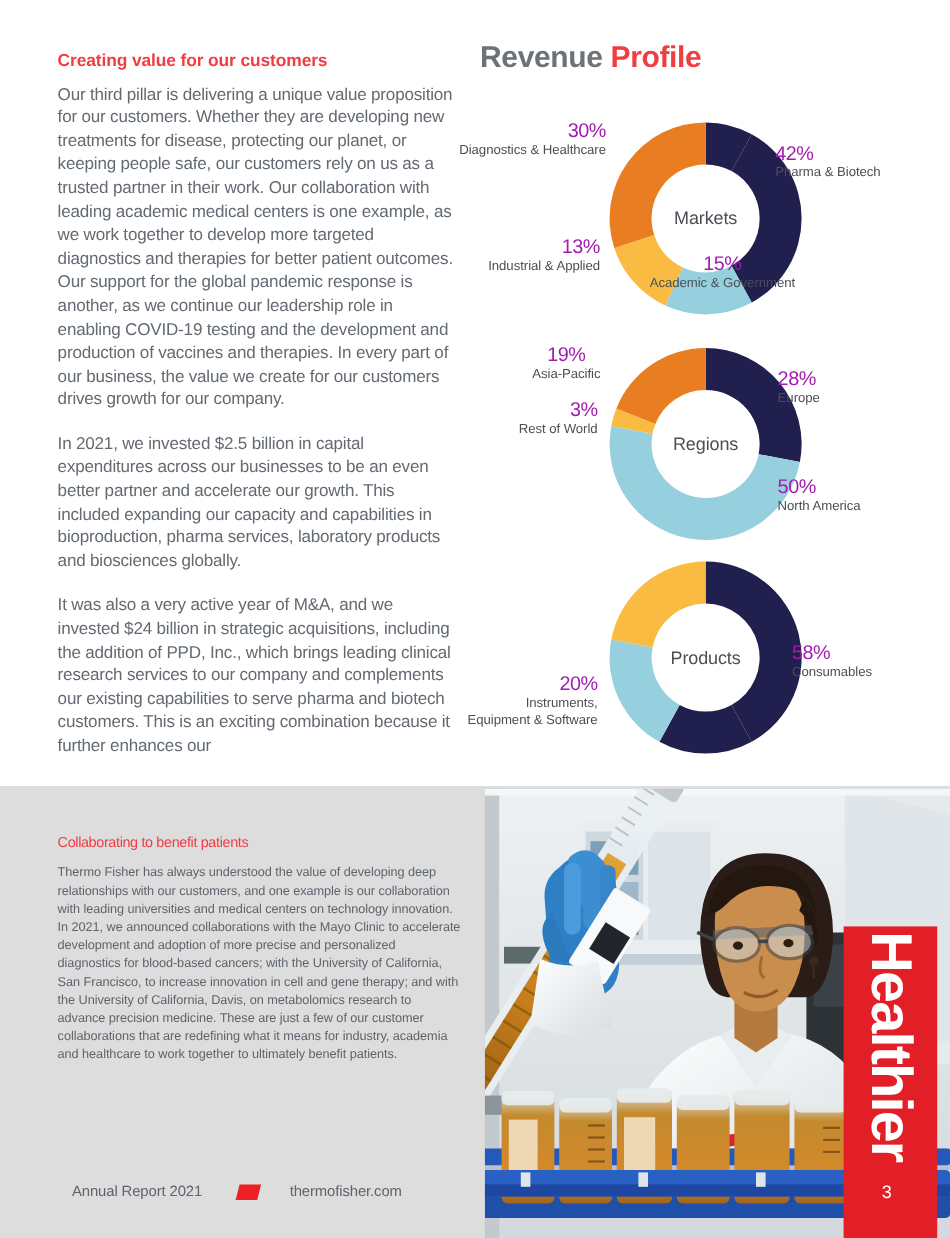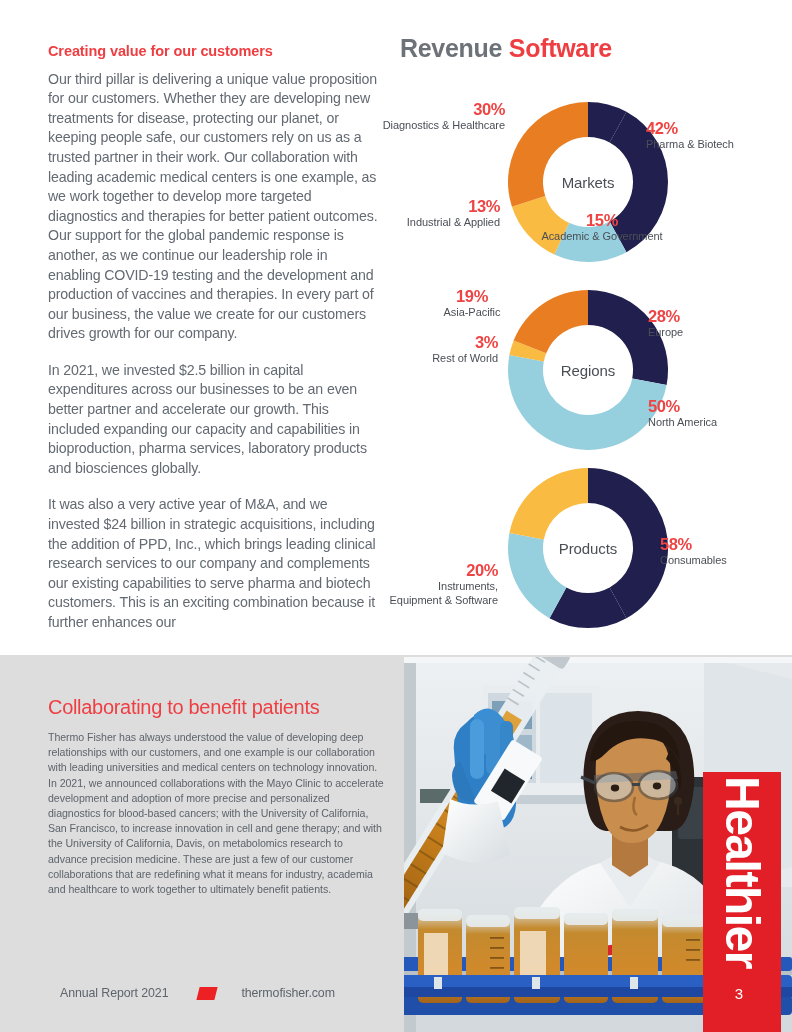--- a/index.html
+++ b/index.html
@@ -93,22 +93,22 @@
     color: #4a4f56;
     font-size: 15px;
     letter-spacing: -0.1px;
     pointer-events: none;
   }
 
   
   .callout { position: absolute; }
   .callout .pct {
     font-size: 16.5px;
-    font-weight: bold;
-    color: #ef4444;
+    font-weight: normal;
+    color: #a21caf;
     letter-spacing: -0.4px;
     line-height: 1.05;
     display: block;
   }
   .callout .nm {
     font-size: 11px;
     color: #4a4f56;
     letter-spacing: -0.05px;
     line-height: 1.25;
     display: block;
@@ -130,21 +130,21 @@
 
   .bot-left {
     position: absolute;
     left: 48px;
     top: 40px;
     width: 336px;
   }
 
   .bot-heading {
     color: #ef3e42;
-    font-size: 20px;
+    font-size: 12px;
     font-weight: normal;
     letter-spacing: -0.3px;
     line-height: 1.2;
     margin-bottom: 11px;
   }
 
   .bot-para {
     color: #5d646c;
     font-size: 10.6px;
     line-height: 15.2px;
@@ -222,21 +222,21 @@
   <div class="left-col">
     <div class="heading-red">Creating value for our customers</div>
     <p class="body-para">Our third pillar is delivering a unique value proposition for our customers. Whether they are developing new treatments for disease, protecting our planet, or keeping people safe, our customers rely on us as a trusted partner in their work. Our collaboration with leading academic medical centers is one example, as we work together to develop more targeted diagnostics and therapies for better patient outcomes. Our support for the global pandemic response is another, as we continue our leadership role in enabling COVID-19 testing and the development and production of vaccines and therapies. In every part of our business, the value we create for our customers drives growth for our company.</p>
     <p class="body-para">In 2021, we invested $2.5 billion in capital expenditures across our businesses to be an even better partner and accelerate our growth. This included expanding our capacity and capabilities in bioproduction, pharma services, laboratory products and biosciences globally.</p>
     <p class="body-para">It was also a very active year of M&amp;A, and we invested $24 billion in strategic acquisitions, including the addition of PPD, Inc., which brings leading clinical research services to our company and complements our existing capabilities to serve pharma and biotech customers. This is an exciting combination because it further enhances our</p>
   </div>
 
   <div class="chart-panel">
 
     <div class="chart-title">
-      <span class="t-light">Revenue</span><span>&nbsp;</span><span class="t-bold">Software</span>
+      <span class="t-light">Revenue</span><span>&nbsp;</span><span class="t-bold">Profile</span>
     </div>
 
     <div class="donut-block b1">
       <svg class="donut-svg" width="168" height="168" viewBox="0 0 168 168">
         <g transform="translate(84,84)">
 
           <path d="M 0,-80 A 80,80 0 0 1 38.45,-70.16 L 21.63,-39.47 A 45,45 0 0 0 0,-45 Z" fill="#211f4d"></path>
           <path d="M 38.45,-70.16 A 80,80 0 0 1 38.45,70.16 L 21.63,39.47 A 45,45 0 0 0 21.63,-39.47 Z" fill="#211f4d"></path>
 
           <path d="M 38.45,70.16 A 80,80 0 0 1 -33.64,72.58 L -18.92,40.83 A 45,45 0 0 0 21.63,39.47 Z" fill="#96cfdd"></path>

